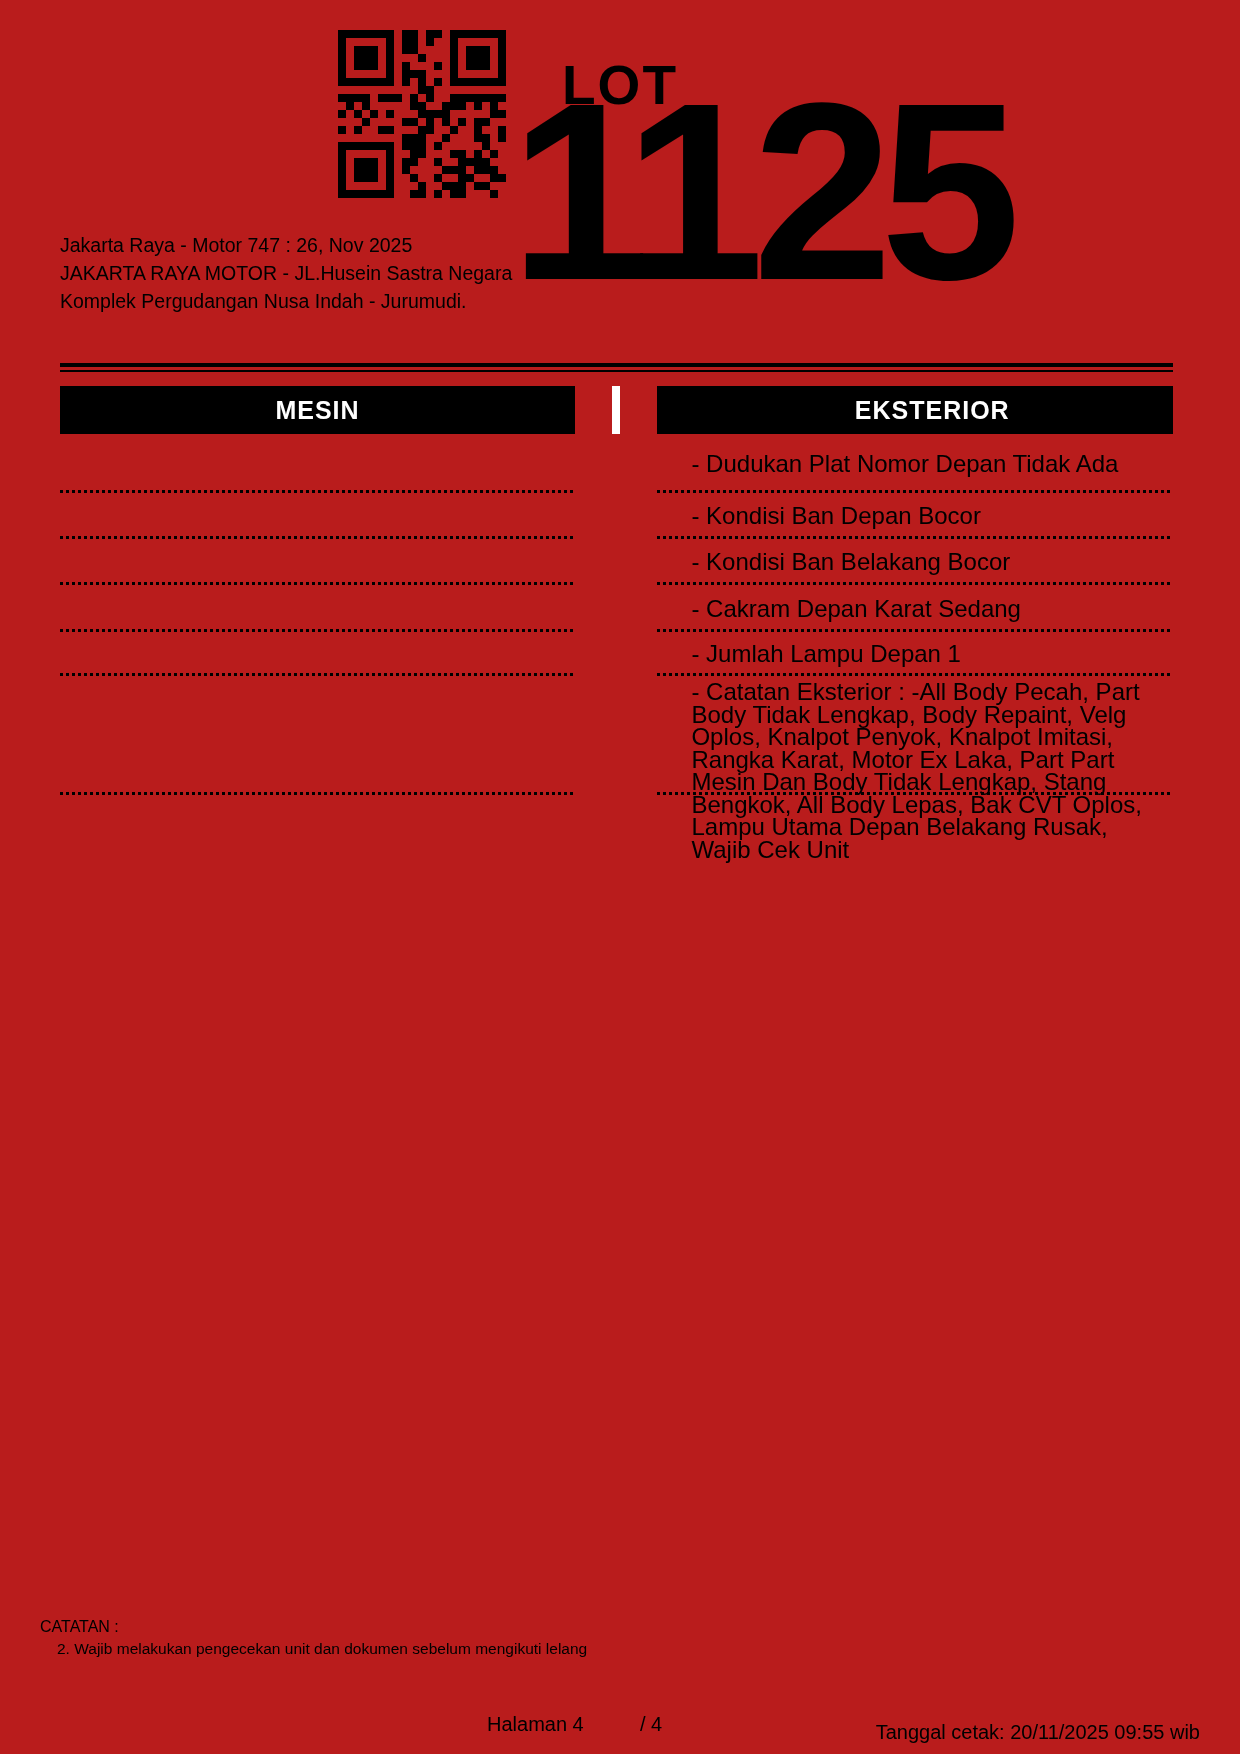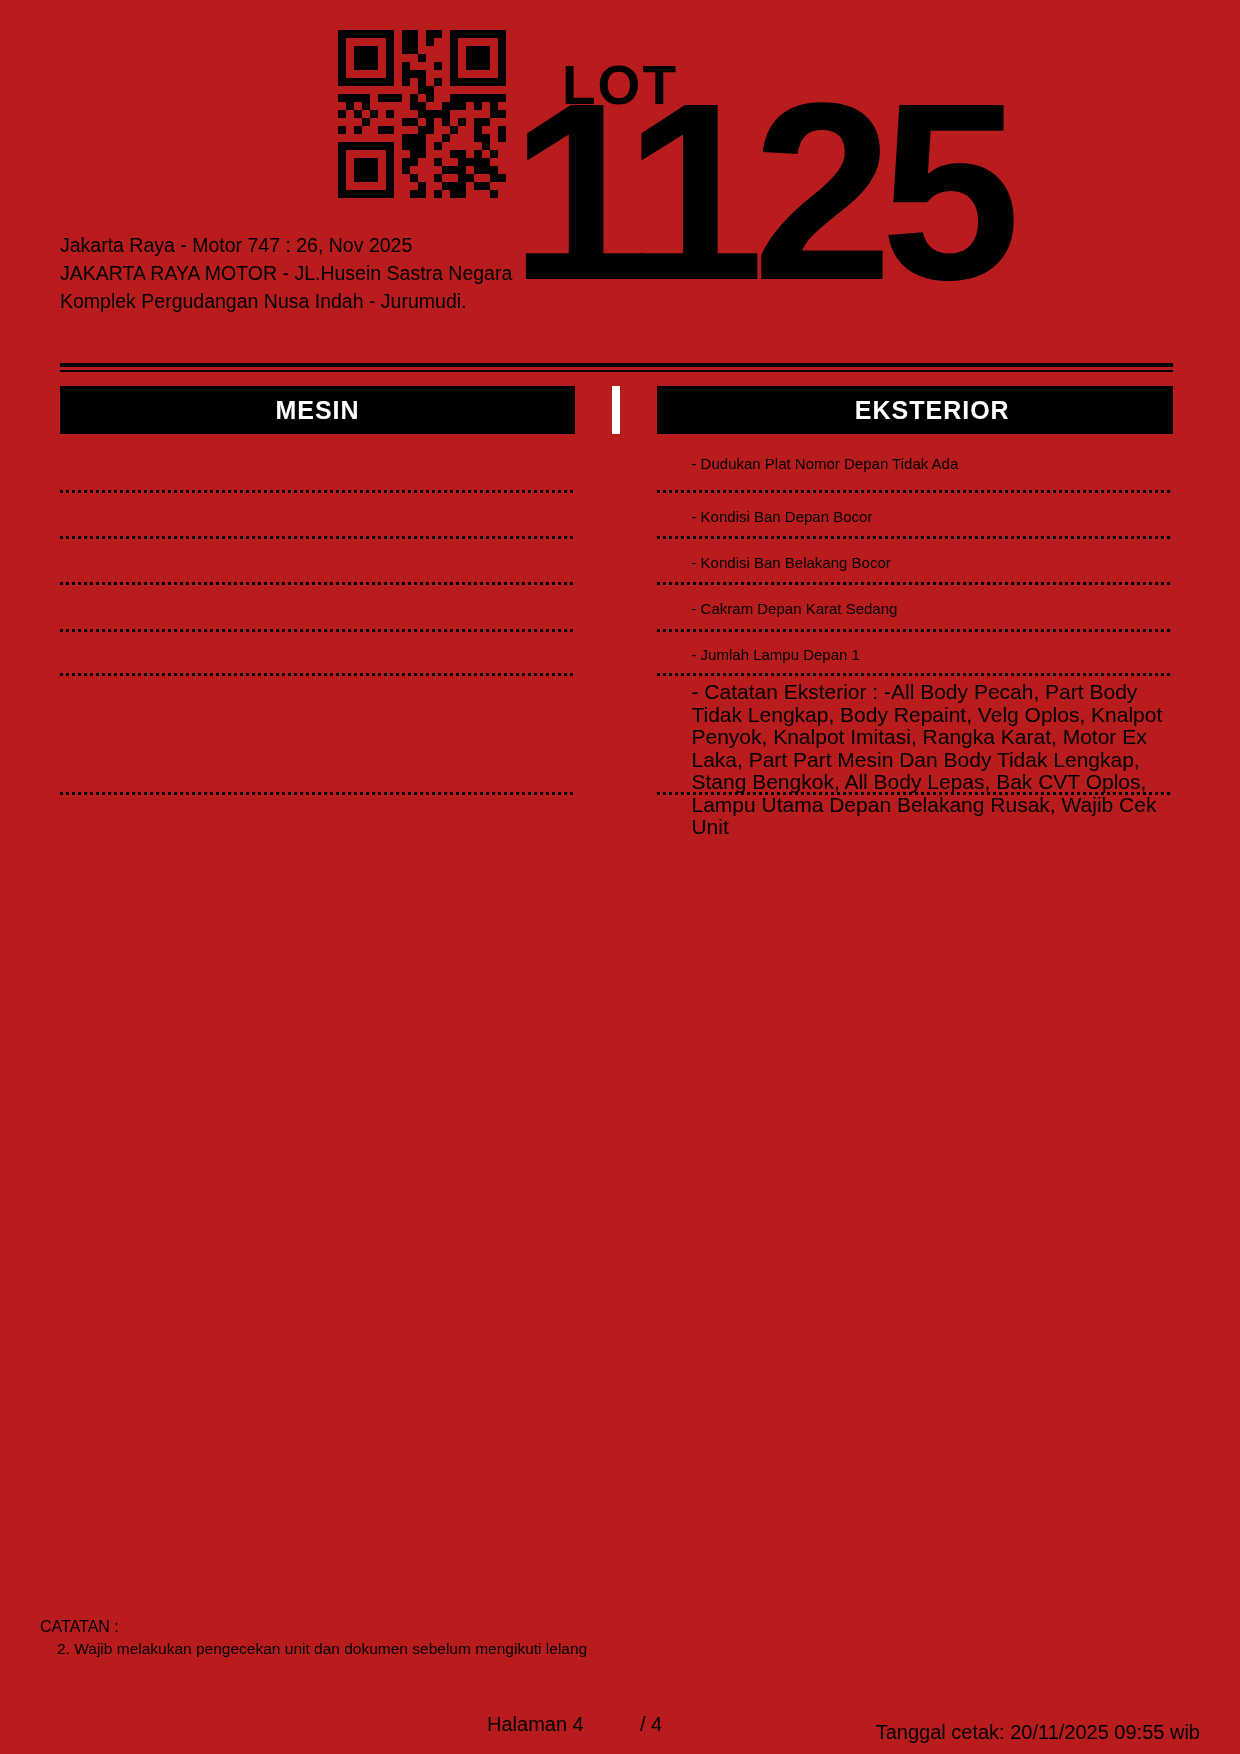--- a/index.html
+++ b/index.html
@@ -40,28 +40,28 @@
   .th {
     background:#000; color:#fff; height:48px;
     display:flex; align-items:center; justify-content:center;
     font-size:25px; font-weight:bold; letter-spacing:1px;
   }
   .thead .cell-gap { background:#fff; }
   .sep::after {
     content:""; position:absolute; left:0; right:0; bottom:0; height:3px;
     background:repeating-linear-gradient(90deg,#000 0 3px,transparent 3px 6px);
   }
-  .item-cell { display:flex; align-items:center; font-size:15px; }
+  .item-cell { display:flex; align-items:center; font-size:24px; }
   .r1 { height:59px; }
   .r2 { height:46px; }
   .r3 { height:46px; }
   .r4 { height:47px; }
   .r5 { height:44px; }
   .r6 { height:119px; }
-  .para-cell { font-size:21px; line-height:22.5px; padding-top:5px; display:block; }
+  .para-cell { font-size:24px; line-height:22.5px; padding-top:5px; display:block; }
 
   
   .notes { position:absolute; left:40px; top:1616px; font-size:15.5px; line-height:22px; }
   .notes .n-title { font-size:16px; }
   .notes .n-item { padding-left:17px; }
 
   
   .pg-label  { position:absolute; left:487px;  top:1713px; font-size:20px; }
   .pg-total  { position:absolute; left:640px;  top:1713px; font-size:20px; }
   .print-date{ position:absolute; right:40px;  top:1721px; font-size:20px; }

